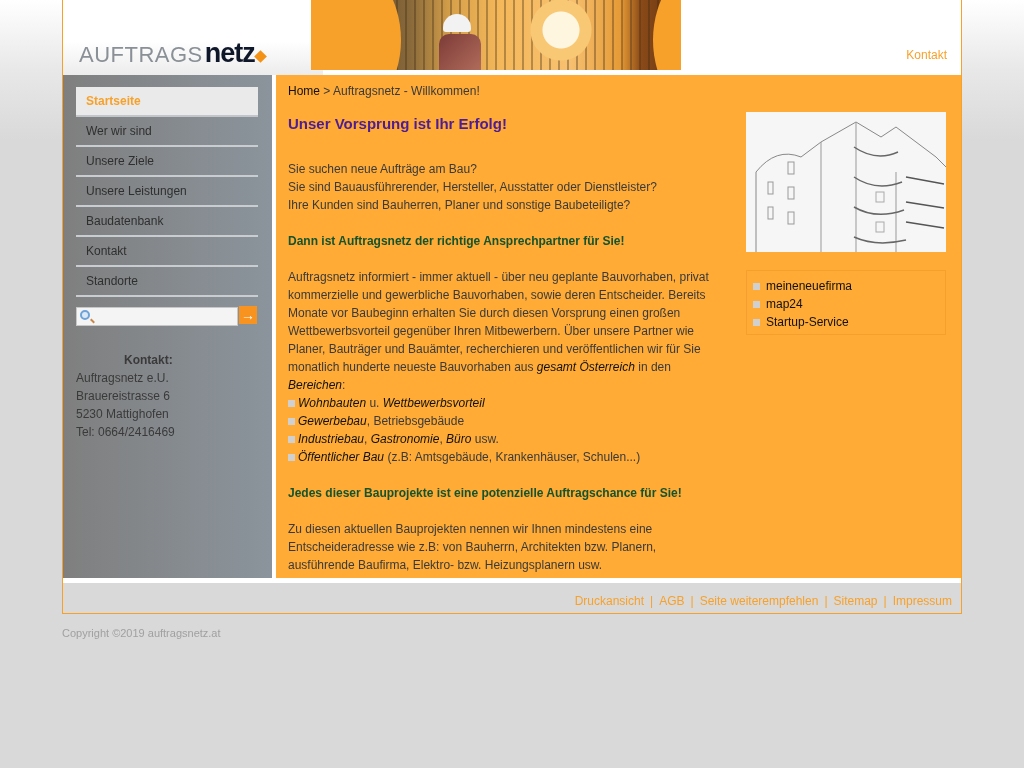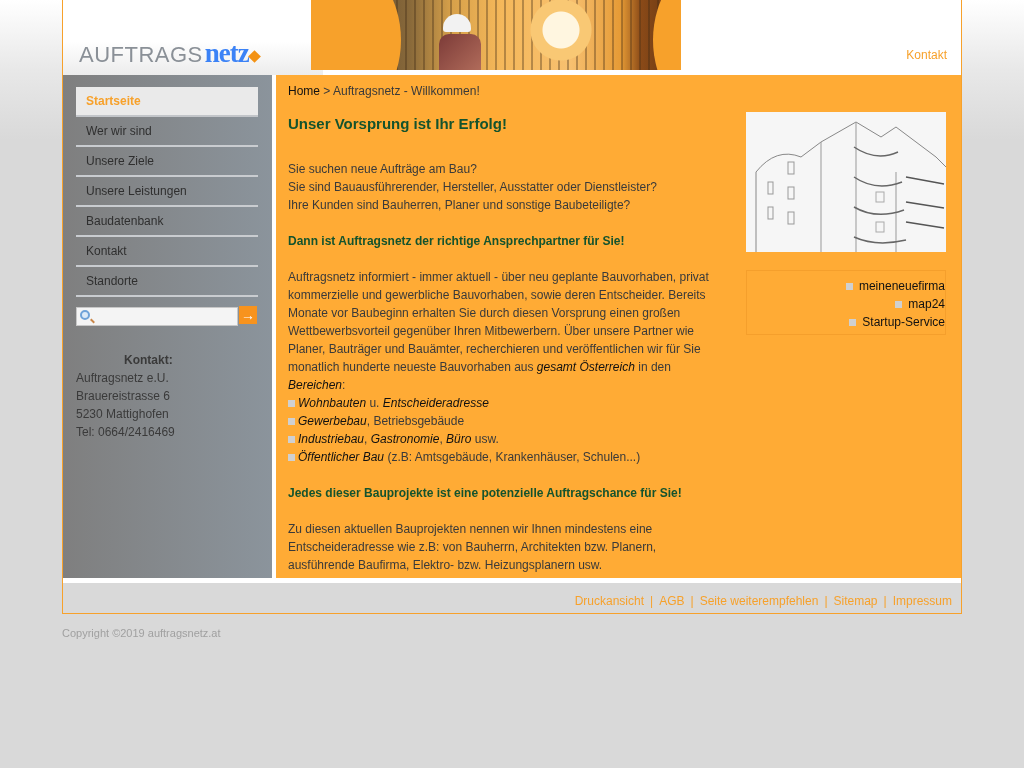--- a/index.html
+++ b/index.html
@@ -26,22 +26,22 @@
     }
     #logo {
       position: absolute; left: 16px; top: 38px; height: 30px;
       display: flex; align-items: baseline;
     }
     #logo .a {
       font-family: "Liberation Sans", sans-serif; font-size: 22px; letter-spacing: 0.5px;
       color: #8a9097; font-weight: normal;
     }
     #logo .b {
-      font-family: Liberation Serif, serif; font-size: 27px; font-weight: bold;
-      color: #3b82f6; letter-spacing: -1px; margin-left: 2px;
+      font-family: Liberation Sans, sans-serif; font-size: 27px; font-weight: bold;
+      color: #0f172a; letter-spacing: -1px; margin-left: 2px;
     }
     #logo .dot {
       display: inline-block; width: 9px; height: 9px; background: #f39214;
       transform: rotate(45deg); margin-left: 1px; position: relative; top: -1px;
     }
     #banner {
       position: absolute; left: 248px; top: 0; width: 402px; height: 70px;
       overflow: hidden;
     }
     #banner .arc-left {
@@ -116,38 +116,38 @@
       position: absolute; left: 13px; top: 276px; font-size: 12px; line-height: 18px; color: #3a3a3a;
     }
     #contact-box .title { font-weight: bold; margin-left: 48px; }
     #main {
       position: absolute; left: 213px; top: 0; width: 685px; height: 503px;
       background: #ffab35;
     }
     #breadcrumb { position: absolute; left: 12px; top: 9px; font-size: 12px; color: #3a3a3a; }
     #breadcrumb a { color: #111; }
     #content { position: absolute; left: 12px; top: 40px; width: 432px; font-size: 12px; line-height: 18px; color: #3a3a3a; }
-    #content h1 { font-size: 15px; font-weight: bold; color: #14532d; line-height: 18px; margin-bottom: 27px; }
+    #content h1 { font-size: 15px; font-weight: bold; color: #4c1d95; line-height: 18px; margin-bottom: 27px; }
     #content p { margin-bottom: 18px; }
     #content b { color: #14532d; }
     #content a { color: #111; font-style: italic; }
     #content ul { list-style: none; margin-bottom: 18px; }
     #content ul li .sq, #links .sq {
       display: inline-block; width: 7px; height: 7px; background: #d0d0d0; margin-right: 3px; vertical-align: 0px;
     }
     #building {
       position: absolute; left: 470px; top: 37px; width: 200px; height: 140px;
       background: #f4f4f4; overflow: hidden;
     }
     #links {
       position: absolute; left: 470px; top: 195px; width: 200px; height: 65px;
       border: 1px solid #f59f2c; padding: 6px 0 0 6px;
       font-size: 12px; line-height: 18px;
     }
-    #links ul { list-style: none; text-align: right; }
+    #links ul { list-style: none; }
     #links a { color: #111; margin-left: 3px; }
     
     #footer-gap { width: 900px; height: 3px; background: #ffffff; border-left: 1px solid #f7a12b; border-right: 1px solid #f7a12b; }
     #footer {
       width: 900px; height: 31px; border: 1px solid #f7a12b; border-top: none;
       background: #d9d9d9; text-align: right; padding: 11px 9px 0 0; font-size: 12px;
     }
     #footer a { color: #f7a12b; }
     #footer .sep { color: #f7a12b; margin: 0 6px; }
     #copyright { margin-top: 13px; font-size: 11px; color: #a0a0a0; }
@@ -206,21 +206,21 @@
       <div id="content">
         <h1>Unser Vorsprung ist Ihr Erfolg!</h1>
         <p>
           <span>Sie suchen neue Aufträge am Bau?</span><br>
           <span>Sie sind Bauausführerender, Hersteller, Ausstatter oder Dienstleister?</span><br>
           <span>Ihre Kunden sind Bauherren, Planer und sonstige Baubeteiligte?</span>
         </p>
         <p><b>Dann ist Auftragsnetz der richtige Ansprechpartner für Sie!</b></p>
         <p style="margin-bottom:0"><span>Auftragsnetz informiert - immer aktuell - über neu geplante Bauvorhaben, privat kommerzielle und gewerbliche Bauvorhaben, sowie deren Entscheider. Bereits Monate vor Baubeginn erhalten Sie durch diesen Vorsprung einen großen Wettbewerbsvorteil gegenüber Ihren Mitbewerbern. Über unsere Partner wie Planer, Bauträger und Bauämter, recherchieren und veröffentlichen wir für Sie monatlich hunderte neueste Bauvorhaben aus </span><a>gesamt Österreich</a><span> in den </span><a>Bereichen</a><span>:</span></p>
         <ul>
-          <li><span class="sq"></span><a>Wohnbauten</a><span> u. </span><a>Entscheideradresse</a></li>
+          <li><span class="sq"></span><a>Wohnbauten</a><span> u. </span><a>Wettbewerbsvorteil</a></li>
           <li><span class="sq"></span><a>Gewerbebau</a><span>, Betriebsgebäude</span></li>
           <li><span class="sq"></span><a>Industriebau</a><span>, </span><a>Gastronomie</a><span>, </span><a>Büro</a><span> usw.</span></li>
           <li><span class="sq"></span><a>Öffentlicher Bau</a><span> (z.B: Amtsgebäude, Krankenhäuser, Schulen...)</span></li>
         </ul>
         <p><b>Jedes dieser Bauprojekte ist eine potenzielle Auftragschance für Sie!</b></p>
         <p>Zu diesen aktuellen Bauprojekten nennen wir Ihnen mindestens eine Entscheideradresse wie z.B: von Bauherrn, Architekten bzw. Planern, ausführende Baufirma, Elektro- bzw. Heizungsplanern usw.</p>
       </div>
 
       <div id="building">
         <svg width="200" height="140" viewBox="0 0 200 140">

